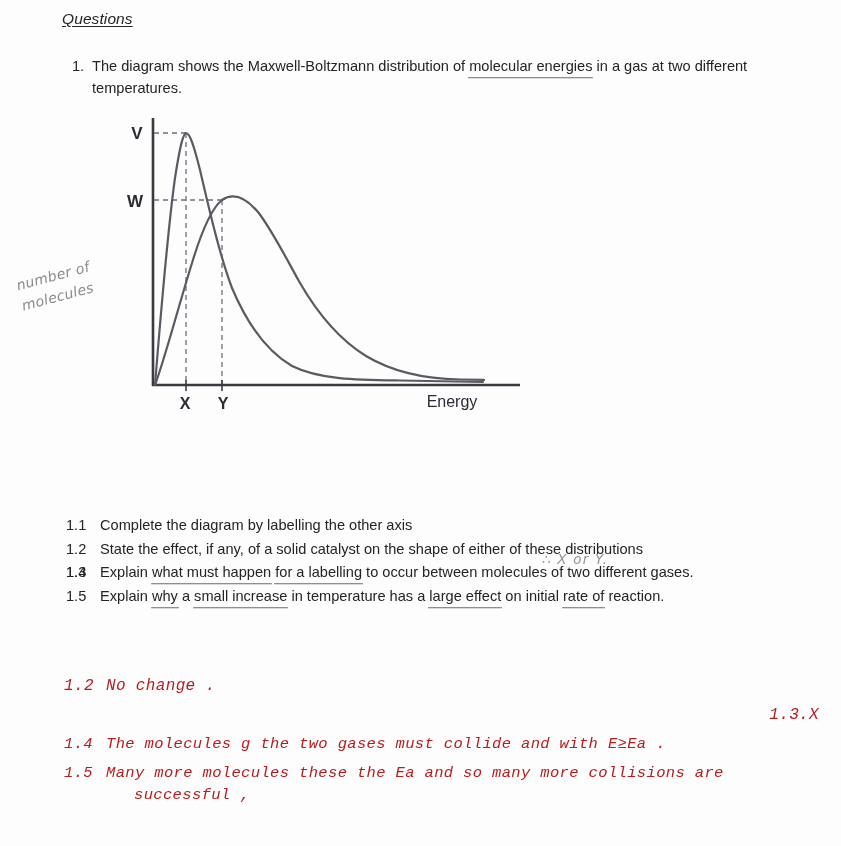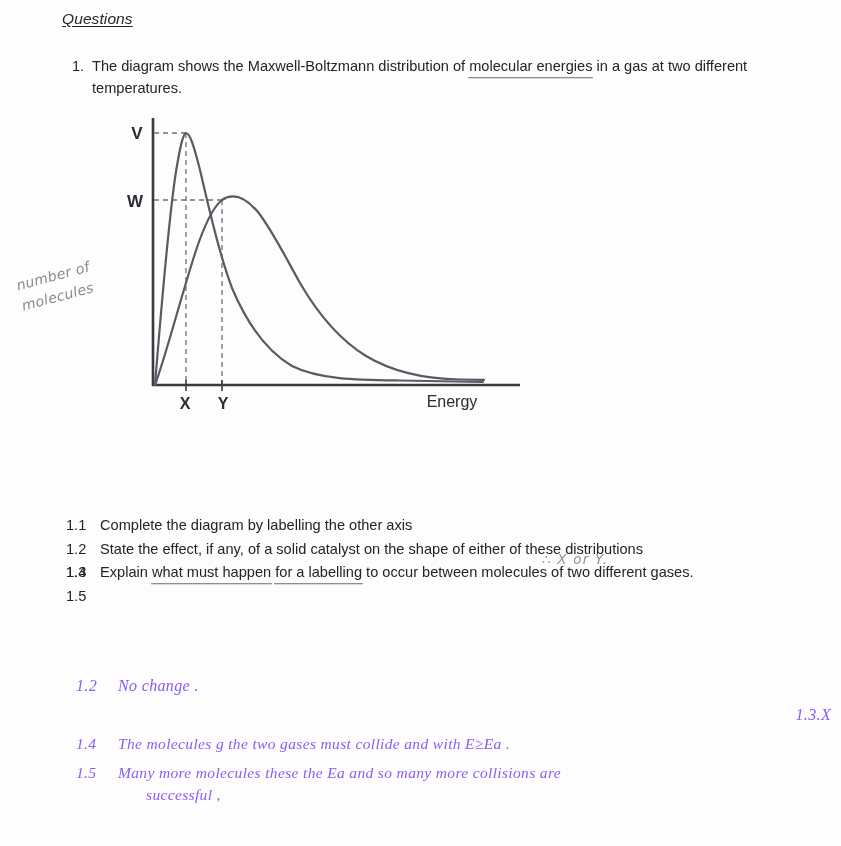--- a/index.html
+++ b/index.html
@@ -128,25 +128,25 @@
     font-size: 13.5px;
     color: #93939a;
     letter-spacing: 1.2px;
     font-style: italic;
     padding-left: 44px;
   }
 
   
   .answers {
     position: absolute;
-    left: 76px;
+    left: 64px;
     top: 676px;
     width: 755px;
-    font-family: Liberation Serif, serif;
-    color: #8b5cf6;
+    font-family: Liberation Mono, monospace;
+    color: #b91c1c;
     font-style: italic;
     letter-spacing: .35px;
   }
   .ans {
     position: relative;
     display: block;
     margin-bottom: 9px;
     font-size: 15.5px;
     line-height: 20px;
   }
@@ -209,21 +209,21 @@
     </svg>
 
     <div class="hand-axis-label">number of molecules</div>
   </div>
 
   <div class="subqs">
       <div class="subq"><span class="sn">1.1</span><span><span>Complete the diagram by labelling the other axis</span></span></div>
       <div class="subq"><span class="sn">1.2</span><span><span>State the effect, if any, of a solid catalyst on the shape of either of these distributions</span></span></div>
       <div class="subq"><span class="sn">1.3</span></div>
       <div class="subq"><span class="sn">1.4</span><span><span>Explain </span><span class="u-pencil">what must happen</span><span> </span><span class="u-pencil">for a labelling</span><span> to occur between molecules of two different gases.</span></span></div>
-      <div class="subq"><span class="sn">1.5</span></div>
+      <div class="subq"><span class="sn">1.5</span><span><span>Explain </span><span class="u-pencil">why</span><span> a </span><span class="u-pencil">small increase</span><span> in temperature has a </span><span class="u-pencil">large effect</span><span> on initial </span><span class="u-pencil">rate of</span><span> reaction.</span></span></div>
     </div>
 
   <div class="hand-inline">∴ X or Y.</div>
 
   <div class="answers">
       <div class="ans a12"><span class="alabel">1.2</span><span class="atext">No change .</span></div>
       <div class="ans a13"><span class="alabel">1.3.</span><span class="atext">X</span></div>
       <div class="ans a14"><span class="alabel">1.4</span><span class="atext">The molecules g the two gases must collide and with E≥Ea .</span></div>
       <div class="ans a15"><span class="alabel">1.5</span><span class="atext">Many more molecules these the Ea and so many more collisions are</span></div>
       <div class="ans-cont">successful ,</div>

